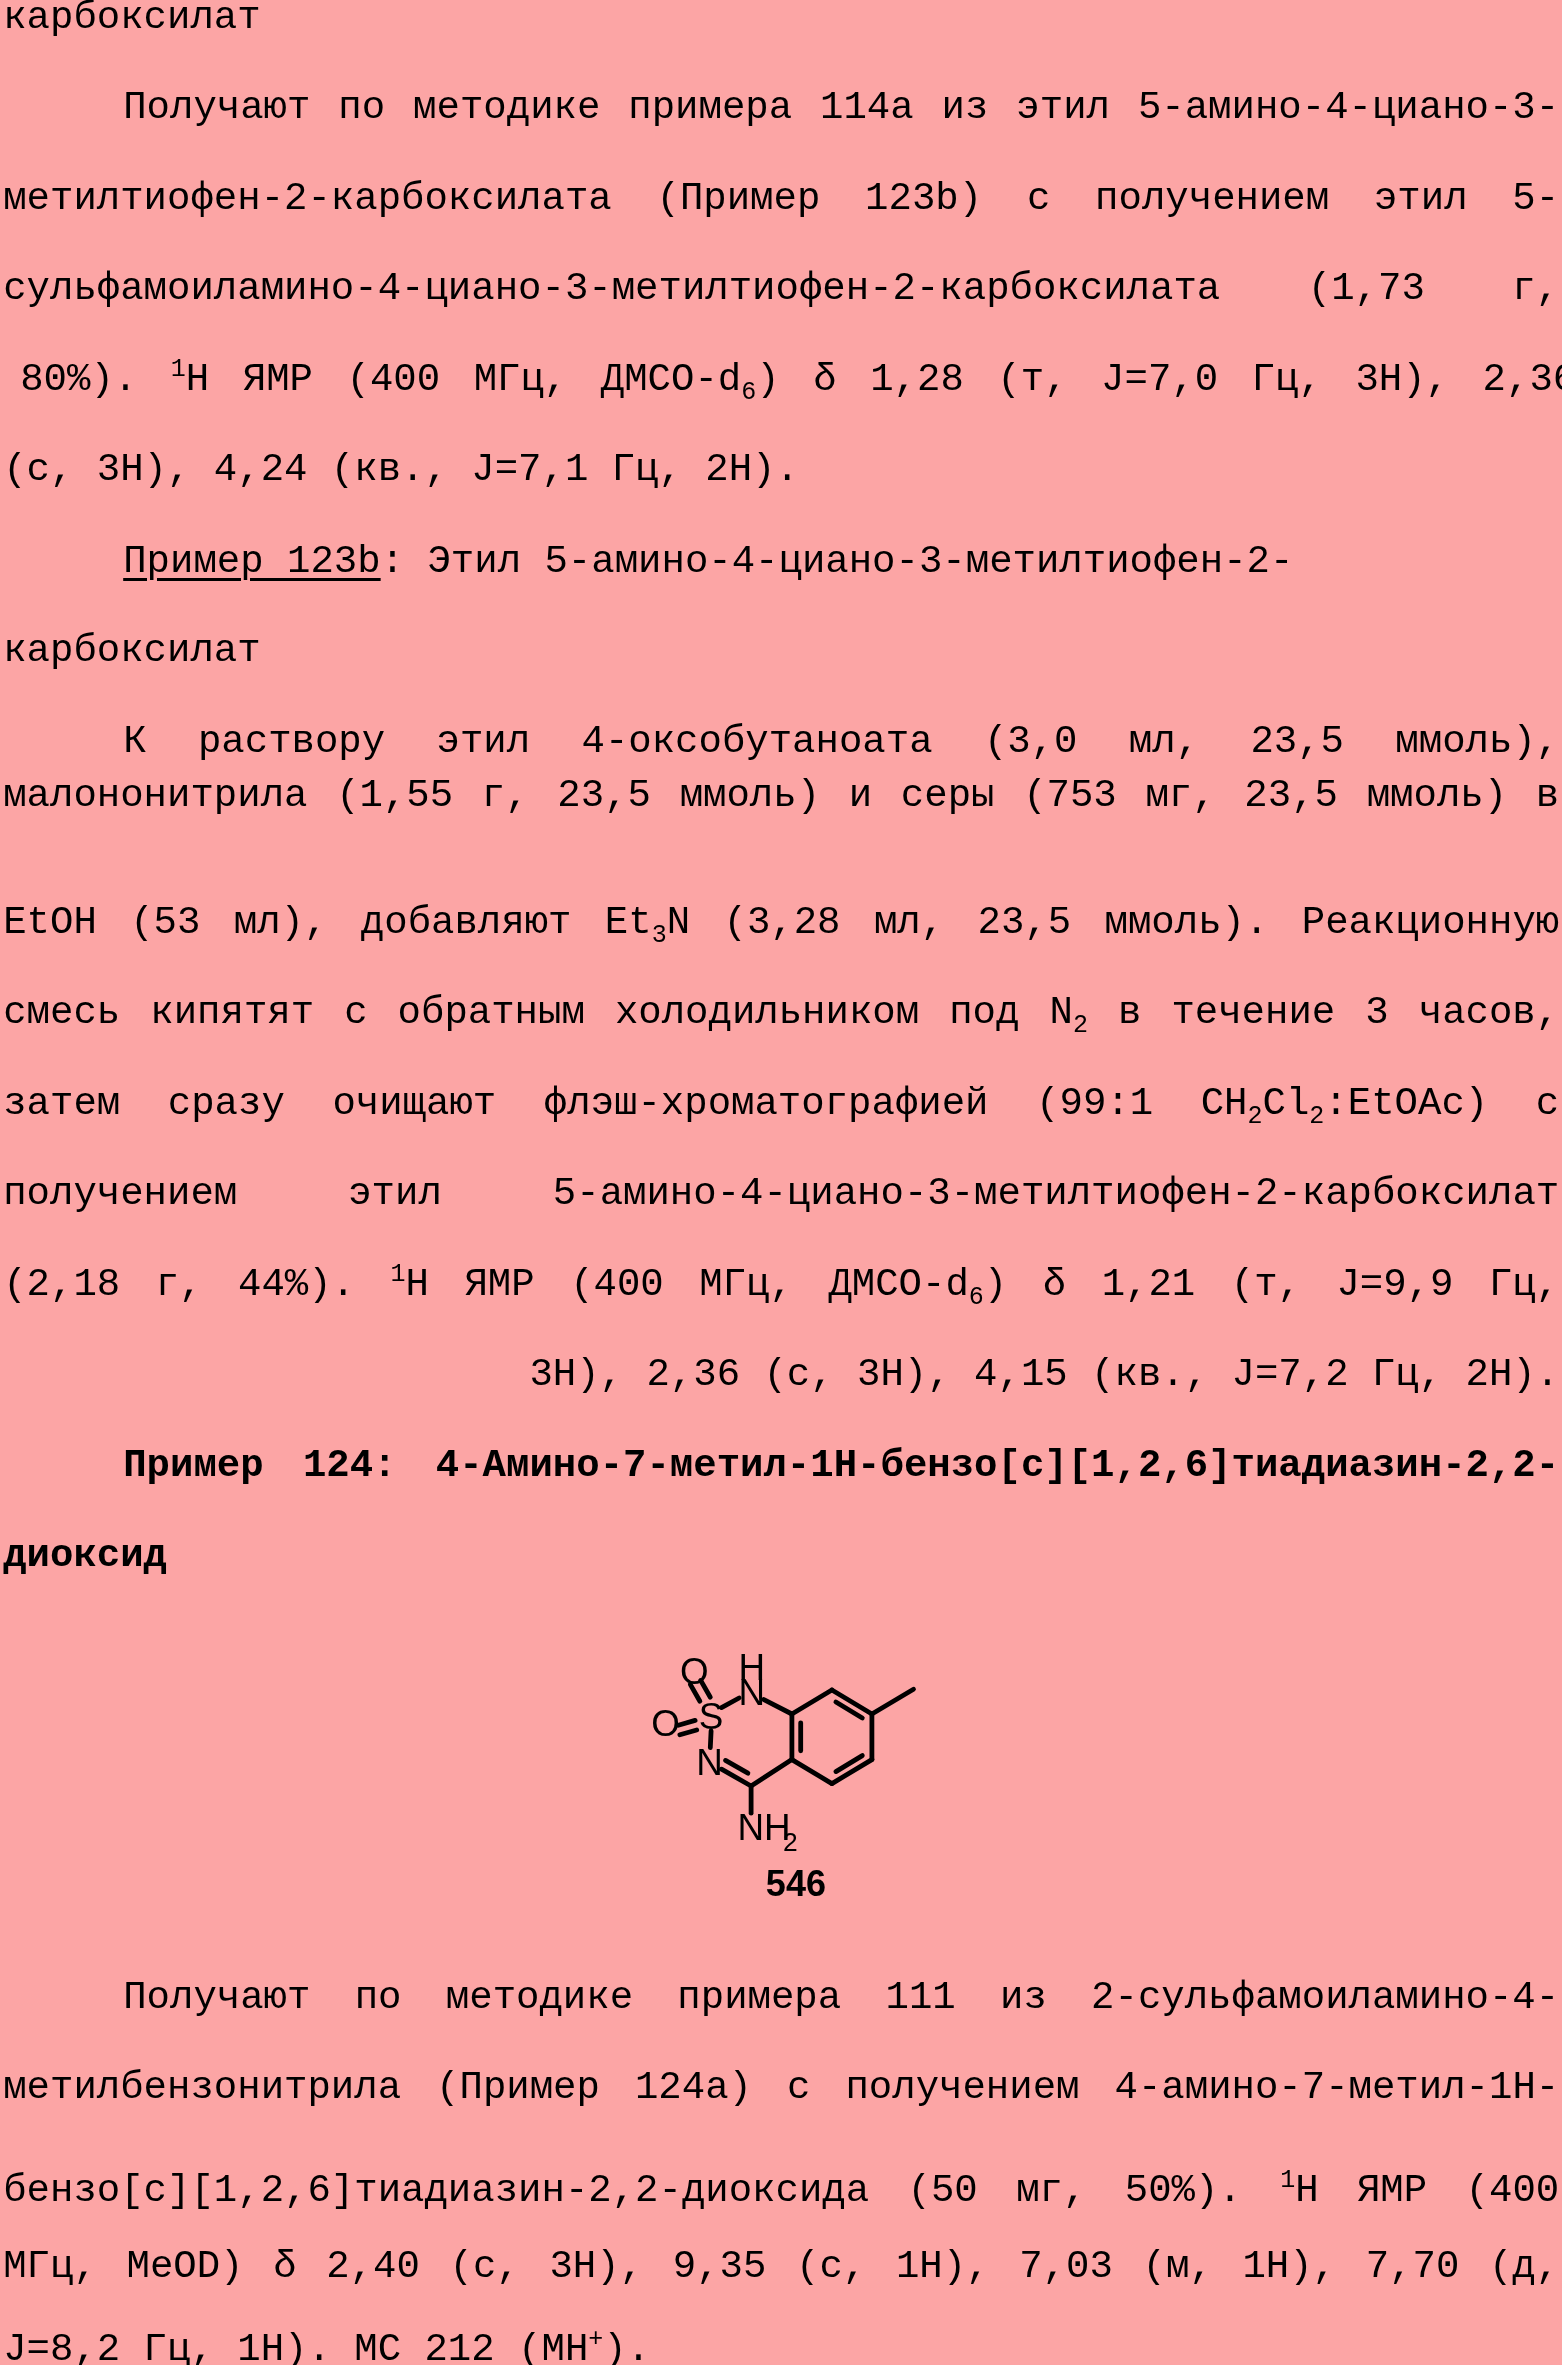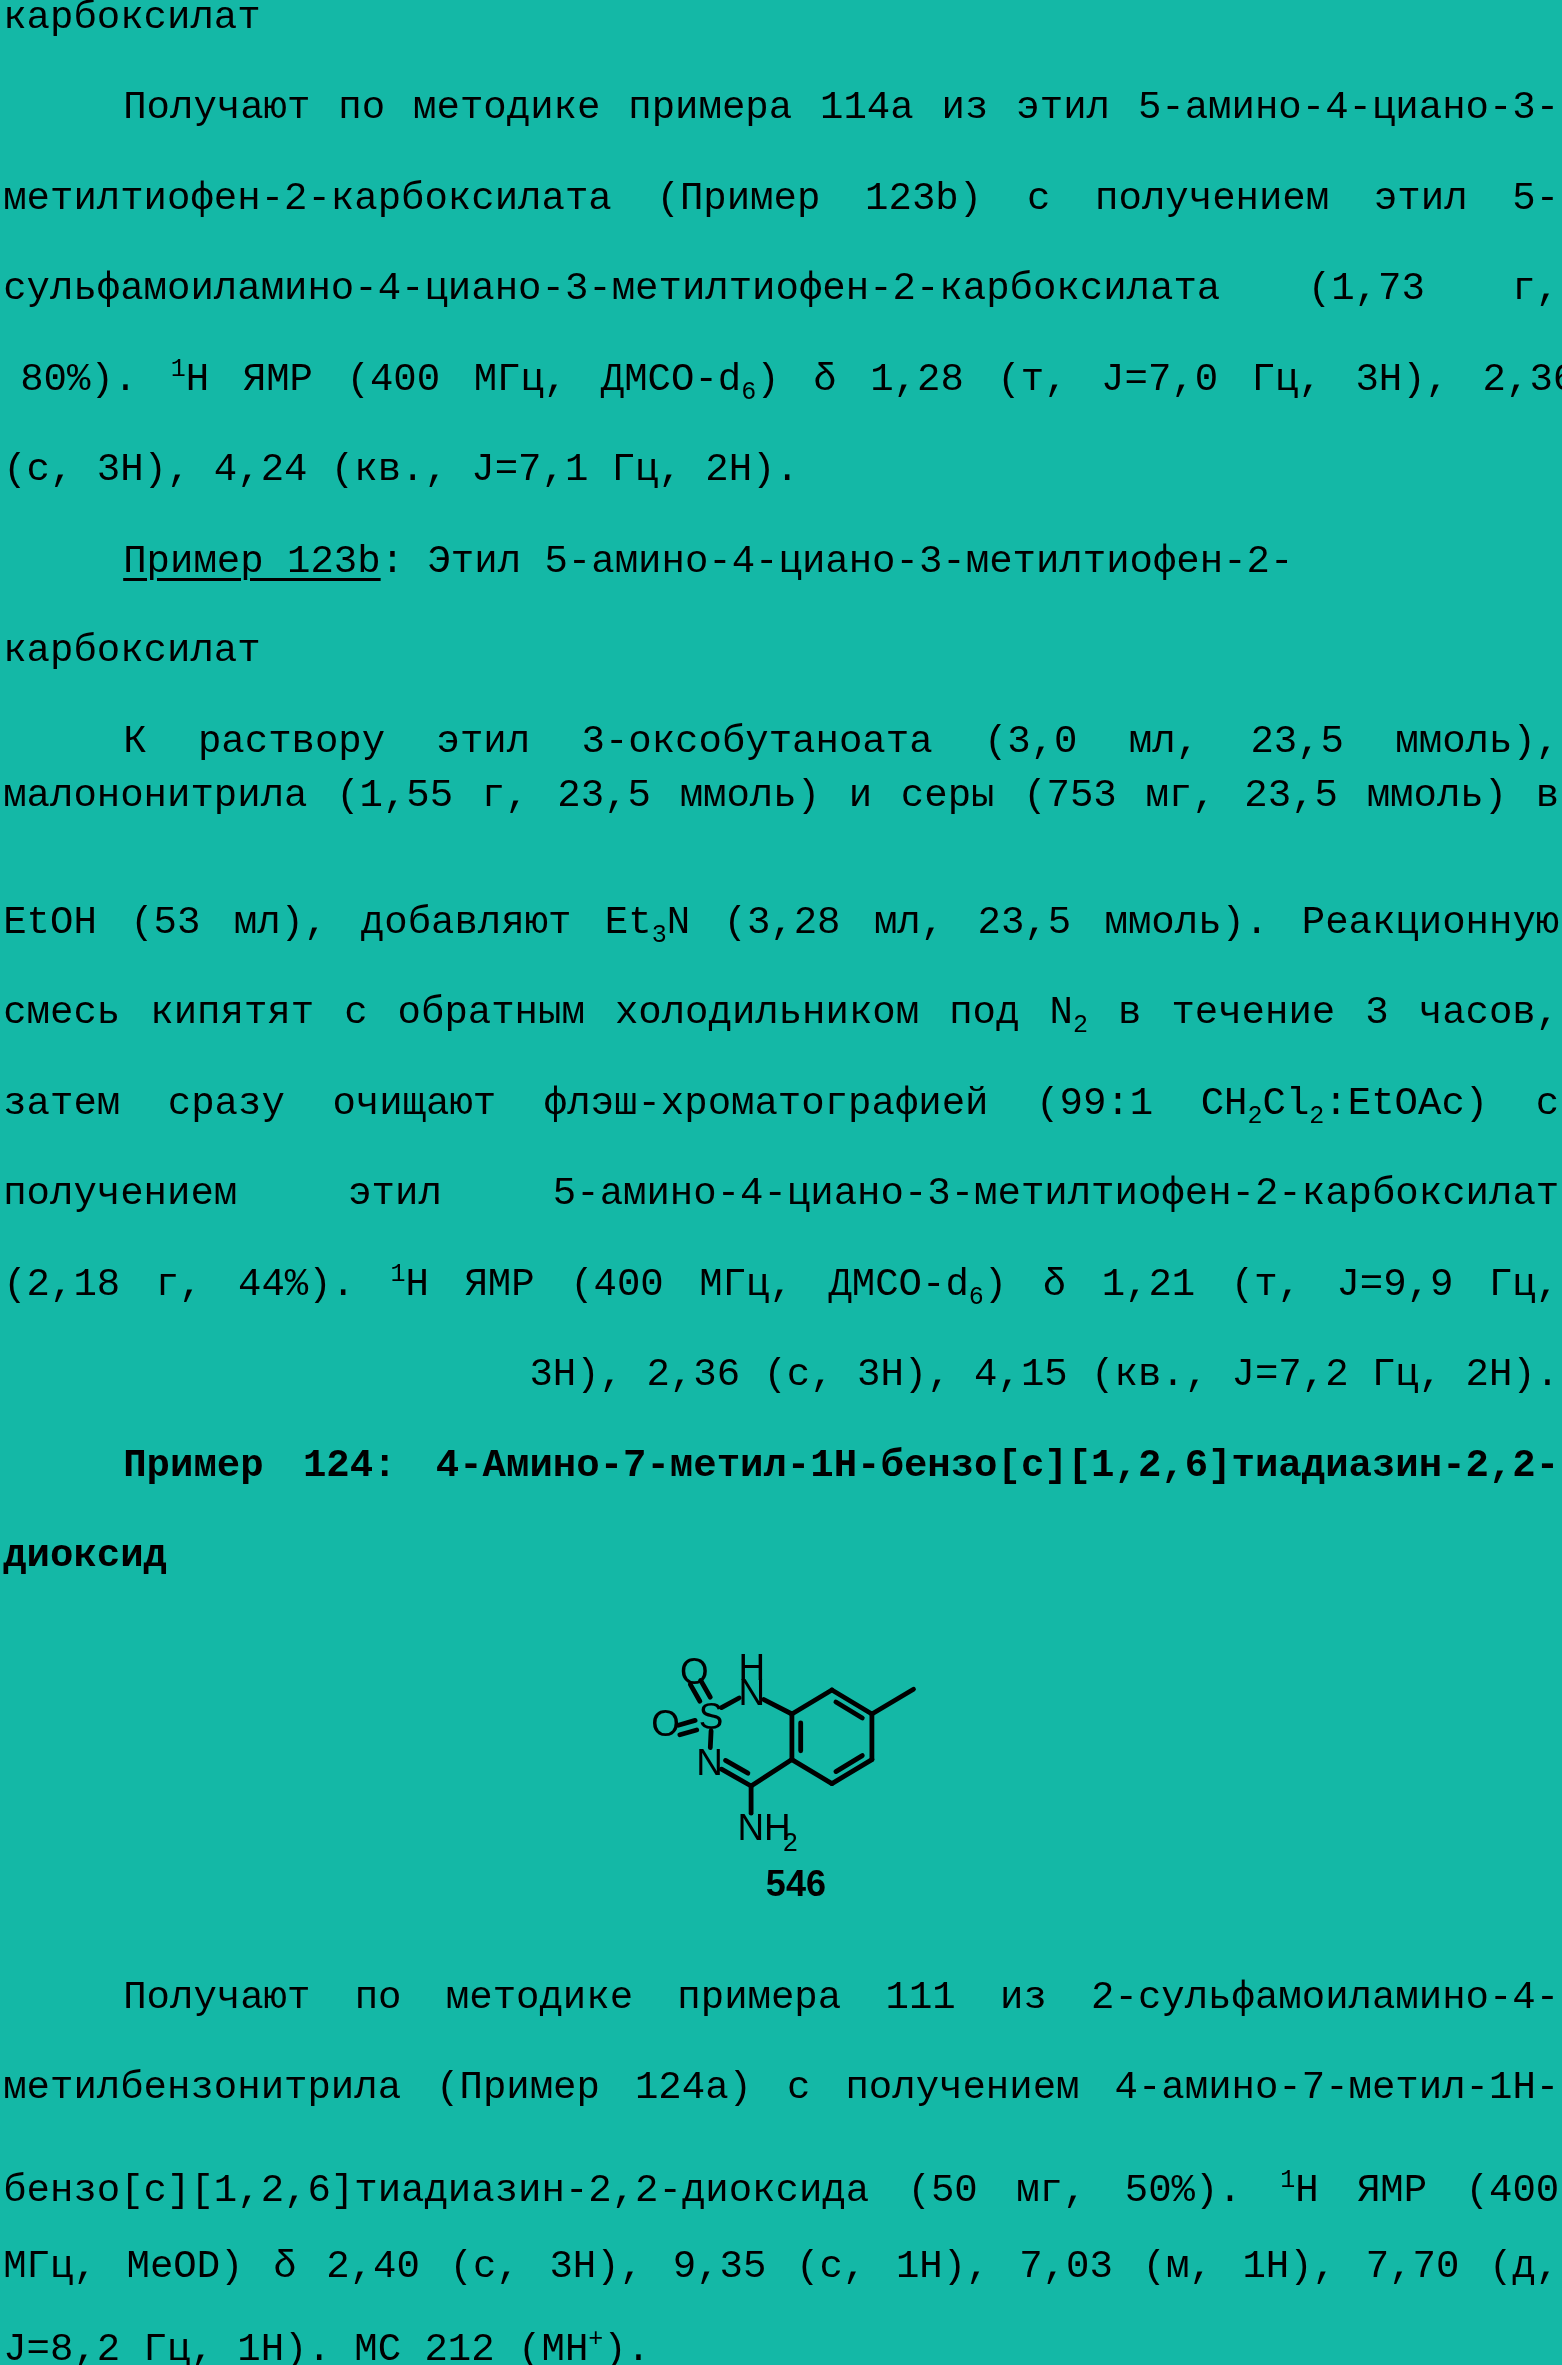--- a/index.html
+++ b/index.html
@@ -1,20 +1,20 @@
 <!DOCTYPE html>
 <html style="font-size:13px"><head>
 <meta charset="utf-8">
 <style>
   html, body { margin: 0; padding: 0; background: #ffffff; }
   #page {
     position: relative;
     width: 1562px;
     height: 2366px;
-    background: #14b8a6;
+    background: #fca5a5;
     color: #000000;
     font-family: "Liberation Mono", monospace;
     font-size: 39px;
     overflow: hidden;
   }
   .line {
     position: absolute;
     left: 3.2px;
     width: 1556px;
     height: 51px;
@@ -66,21 +66,21 @@
 
   <div id="text-layer">
       <div class="line" style="top: -6.4px;"><span>карбоксилат</span></div>
       <div class="line justify indent" style="top: 84px;"><span>Получают по методике примера 114a из этил 5-амино-4-циано-3-</span></div>
       <div class="line justify" style="top: 175px;"><span>метилтиофен-2-карбоксилата (Пример 123b) с получением этил 5-</span></div>
       <div class="line justify" style="top: 265px;"><span>сульфамоиламино-4-циано-3-метилтиофен-2-карбоксилата (1,73 г,</span></div>
       <div class="line justify" style="top: 356px; margin-left: 17px;"><span>80%). </span><span class="sup">1</span><span>H ЯМР (400 МГц, ДМСО-d</span><span class="sub">6</span><span>) δ 1,28 (т, J=7,0 Гц, 3H), 2,36</span></div>
       <div class="line" style="top: 446px;"><span>(с, 3H), 4,24 (кв., J=7,1 Гц, 2H).</span></div>
       <div class="line indent" style="top: 538px;"><span class="und">Пример 123b</span><span>: Этил 5-амино-4-циано-3-метилтиофен-2-</span></div>
       <div class="line" style="top: 627px;"><span>карбоксилат</span></div>
-      <div class="line justify indent" style="top: 718px;"><span>К раствору этил 3-оксобутаноата (3,0 мл, 23,5 ммоль),</span></div>
+      <div class="line justify indent" style="top: 718px;"><span>К раствору этил 4-оксобутаноата (3,0 мл, 23,5 ммоль),</span></div>
       <div class="line justify" style="top: 772px;"><span>малононитрила (1,55 г, 23,5 ммоль) и серы (753 мг, 23,5 ммоль) в</span></div>
       <div class="line justify" style="top: 899px;"><span>EtOH (53 мл), добавляют Et</span><span class="sub">3</span><span>N (3,28 мл, 23,5 ммоль). Реакционную</span></div>
       <div class="line justify" style="top: 989px;"><span>смесь кипятят с обратным холодильником под N</span><span class="sub">2</span><span> в течение 3 часов,</span></div>
       <div class="line justify" style="top: 1080px;"><span>затем сразу очищают флэш-хроматографией (99:1 CH</span><span class="sub">2</span><span>Cl</span><span class="sub">2</span><span>:EtOAc) с</span></div>
       <div class="line justify" style="top: 1170px;"><span>получением этил 5-амино-4-циано-3-метилтиофен-2-карбоксилат</span></div>
       <div class="line justify" style="top: 1261px;"><span>(2,18 г, 44%). </span><span class="sup">1</span><span>H ЯМР (400 МГц, ДМСО-d</span><span class="sub">6</span><span>) δ 1,21 (т, J=9,9 Гц,</span></div>
       <div class="line" style="top: 1351px; text-align: right;"><span>3H), 2,36 (с, 3H), 4,15 (кв., J=7,2 Гц, 2H).</span></div>
       <div class="line justify indent bold" style="top: 1442px;"><span>Пример 124: 4-Амино-7-метил-1H-бензо[c][1,2,6]тиадиазин-2,2-</span></div>
       <div class="line bold" style="top: 1532px;"><span>диоксид</span></div>
       <div class="line justify indent" style="top: 1974px;"><span>Получают по методике примера 111 из 2-сульфамоиламино-4-</span></div>

